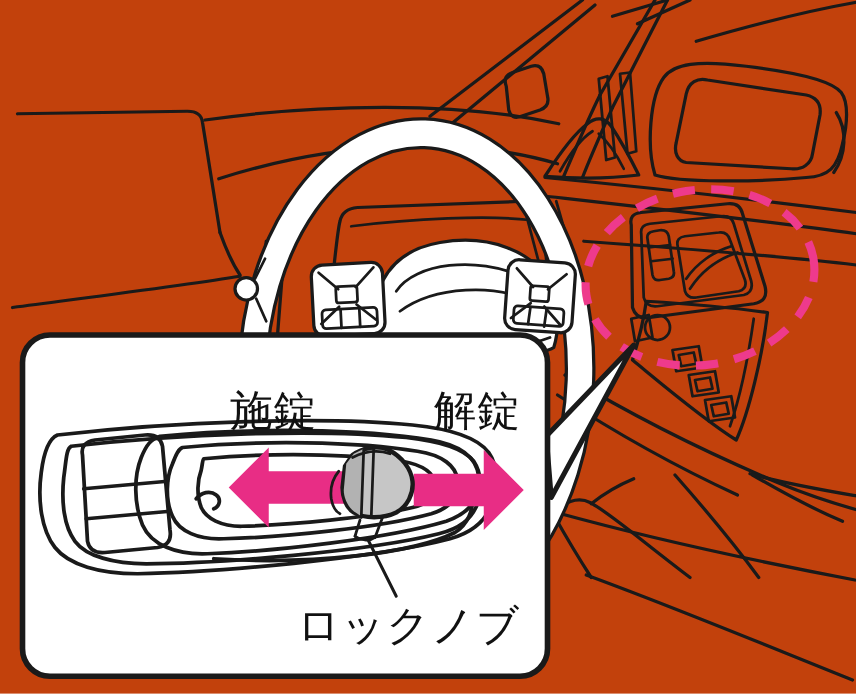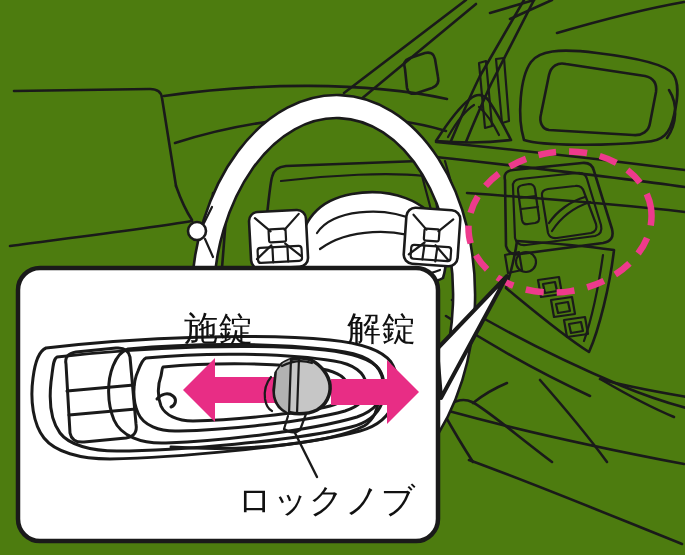--- a/index.html
+++ b/index.html
@@ -1,19 +1,19 @@
 <!DOCTYPE html>
 <html><head>
 <meta charset="utf-8">
 <style>
   html,body{margin:0;padding:0;background:#ffffff;}
   .stage{
     position:relative;
     width:685px;height:555px;
-    background:#4d7c0f;
+    background:#c2410c;
     overflow:hidden;
     font-family:"DejaVu Sans","Liberation Sans",sans-serif;
   }
   svg{display:block;}
   .ln{stroke:#1a1a1a;fill:none;stroke-width:2.6;stroke-linecap:round;stroke-linejoin:round;}
   .lnthin{stroke:#1a1a1a;fill:none;stroke-width:2.2;stroke-linecap:round;stroke-linejoin:round;}
   .white{fill:#ffffff;}
   .jp-label{
     font-family:"DejaVu Sans","Liberation Sans",sans-serif;
     font-size:34px;

